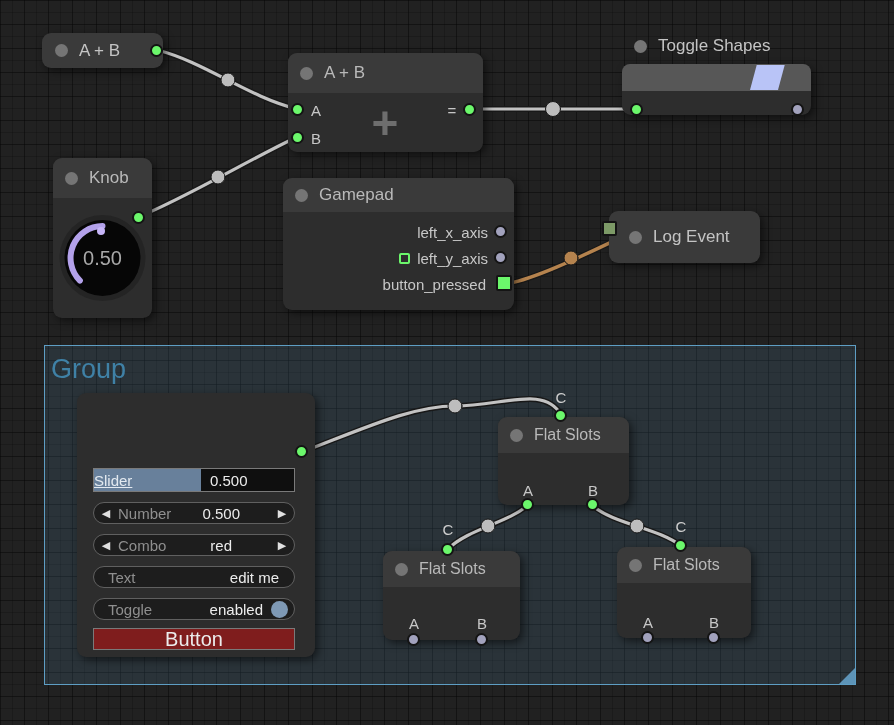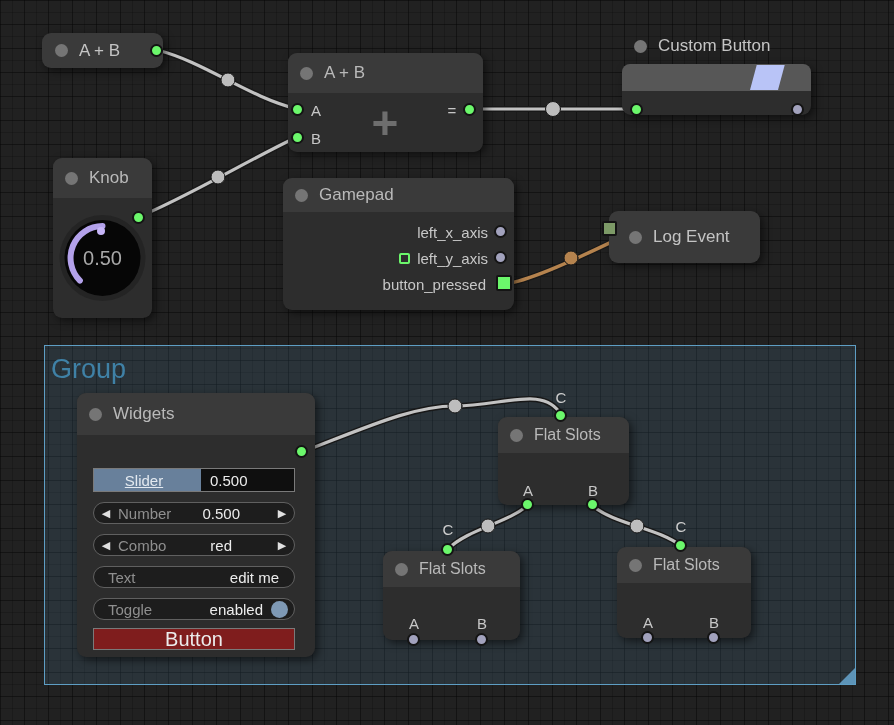--- a/index.html
+++ b/index.html
@@ -48,21 +48,21 @@
     box-sizing:border-box;background:#6bf76b;border-radius:2px;z-index:3;
   }
   .slot-label{position:absolute;transform:translate(-50%,-50%);font-size:15px;color:#c7c7c7;white-space:nowrap;}
   .free-label{position:absolute;transform:translate(-50%,-50%);font-size:15px;color:#cfcfcf;z-index:3;white-space:nowrap;}
   .plus{position:absolute;transform:translate(-50%,-50%);font-size:46px;font-weight:bold;color:#6e6e6e;}
   
   .wslider{
     position:absolute;left:16px;width:202px;height:24px;background:#0f0f0f;
     border:1px solid #7a7a7a;box-sizing:border-box;display:flex;font-size:15px;
   }
-  .wslider-fill{width:100px;background:#68809b;display:flex;align-items:center;justify-content:center;padding-right:7px;color:#e3e9f0;text-decoration:underline;}
+  .wslider-fill{width:100px;background:#68809b;display:flex;align-items:center;justify-content:flex-start;padding-right:7px;color:#e3e9f0;text-decoration:underline;}
   .wslider-val{flex:1;display:flex;align-items:center;padding-left:9px;color:#ececec;}
   .pill{
     position:absolute;left:16px;width:202px;height:22px;border:1px solid #606060;
     border-radius:11px;background:#1d1d1d;display:flex;align-items:center;
     font-size:15px;box-sizing:border-box;
   }
   .arrow{width:24px;text-align:center;color:#e0e0e0;font-size:11px;flex:0 0 24px;}
   .wlabel{color:#8f8f8f;flex:1;}
   .wvalue{color:#ececec;}
   .wbtn{
@@ -152,21 +152,21 @@
     <span class="dot green" style="left:3px;top:78px;"></span>
     <span class="slot-label" style="left:28px;top:57px;">A</span>
     <span class="slot-label" style="left:28px;top:85px;">B</span>
     <span class="plus" style="left:97px;top:70px;">+</span>
     <span class="slot-label" style="left:164px;top:57px;">=</span>
     <span class="dot green" style="left:175px;top:50px;"></span>
   </div>
 
   <div class="float-title" style="left:634px;top:36px;">
     <span class="tdot"></span>
-    <span>Custom Button</span>
+    <span>Toggle Shapes</span>
   </div>
 
   <div class="node" style="left:622px;top:64px;width:189px;height:51px;">
     <div class="band">
       <div class="parallelogram"></div>
     </div>
     <span class="dot green" style="left:8px;top:39px;"></span>
     <span class="dot" style="left:169px;top:39px;"></span>
   </div>
 
@@ -205,24 +205,20 @@
     <span class="sq" style="left:213px;top:97px;"></span>
   </div>
 
   <div class="collapsed" style="left:609px;top:211px;width:151px;height:52px;">
     <span class="sq" style="left:-7px;top:10px;background:#7d9a67;width:15px;height:15px;"></span>
     <span class="tdot" style="margin-left:7px;"></span>
     <span>Log Event</span>
   </div>
 
   <div class="node" style="left:77px;top:393px;width:238px;height:264px;">
-    <div class="ntitle" style="height:42px;">
-      <span class="tdot"></span>
-      <span>Widgets</span>
-    </div>
     <span class="dot green" style="left:218px;top:52px;"></span>
 
     <div class="wslider" style="top:75px;">
       <div class="wslider-fill">
         <span>Slider</span>
       </div>
       <div class="wslider-val">0.500</div>
     </div>
 
     <div class="pill" style="top:109px;">

